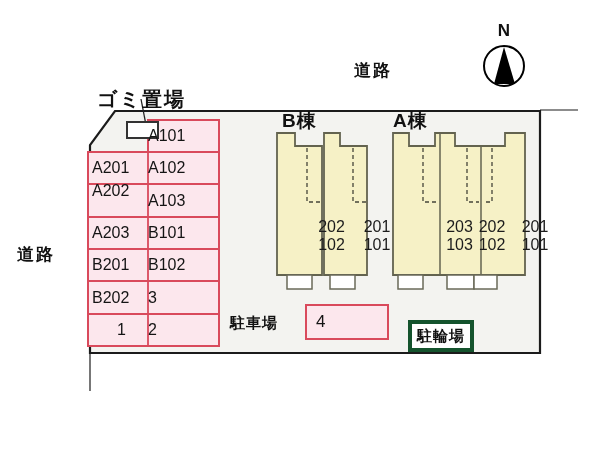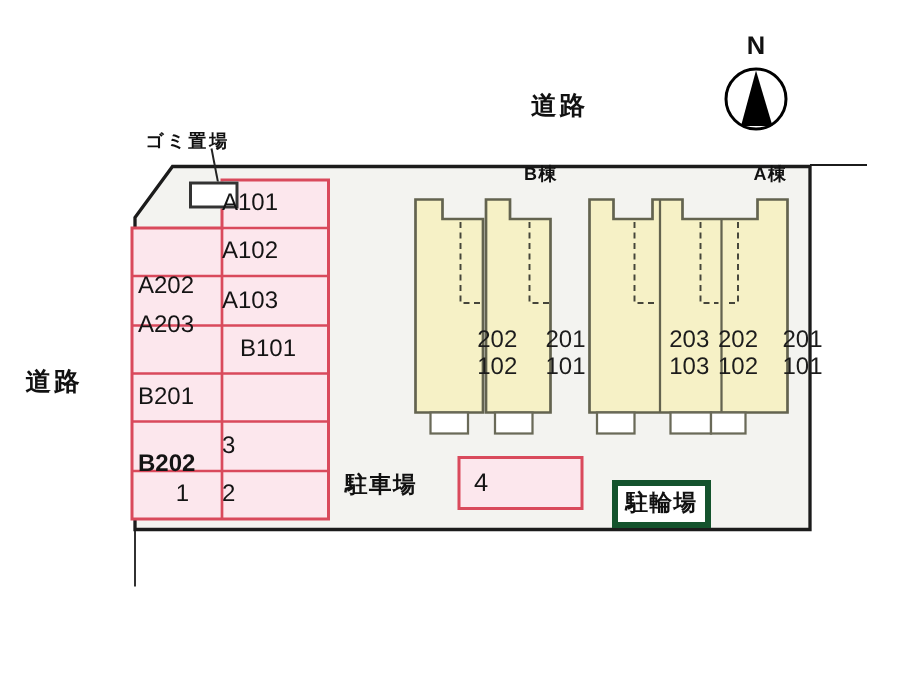--- a/index.html
+++ b/index.html
@@ -6,25 +6,25 @@
   #stage{
     position:relative;width:600px;height:450px;background:#ffffff;overflow:hidden;
     font-family:"Liberation Sans", sans-serif;color:#111;
   }
   #baseSvg{position:absolute;left:0;top:0;}
   .lbl{position:absolute;white-space:nowrap;color:#111;}
   .bold{font-weight:bold;}
   
   .road-top{left:354px;top:59px;font-size:17px;letter-spacing:2px;}
   .road-left{left:17px;top:243px;font-size:17px;letter-spacing:2px;}
-  .garbage-lbl{left:97px;top:86px;font-size:12px;letter-spacing:2px;}
+  .garbage-lbl{left:97px;top:86px;font-size:20px;letter-spacing:2px;}
   .north-lbl{left:495px;top:21px;width:18px;text-align:center;font-size:17px;}
   .parking-lbl{left:230px;top:314px;font-size:15px;letter-spacing:1px;text-align:center;}
   
-  .bname{position:absolute;top:108px;text-align:right;font-size:12px;font-weight:bold;letter-spacing:1px;}
+  .bname{position:absolute;top:108px;text-align:left;font-size:19px;font-weight:bold;letter-spacing:1px;}
   .bname-b{left:282px;width:90px;}
   .bname-a{left:393px;width:132px;}
   
   .roomlbl{position:absolute;top:218px;text-align:center;font-size:16px;line-height:18px;color:#1c1c1c;padding-left:32px;}
   .rb1{left:277px;width:45px;} .rb2{left:323px;width:44px;}
   .ra1{left:394px;width:67px;} .ra2{left:439px;width:42px;} .ra3{left:481px;width:44px;}
   
   .cell{position:absolute;font-size:16px;color:#141414;}
   .cl{left:92px;width:50px;text-align:left;}
   .cr{left:148px;width:65px;text-align:left;}
@@ -108,31 +108,33 @@
     <div>202</div>
     <div>102</div>
   </div>
   <div class="roomlbl ra3">
     <div>201</div>
     <div>101</div>
   </div>
 
   <div class="cell cr" style="top:120px;height:32px;line-height:32px;">A101</div>
 
+  <div class="cell cl" style="top:152px;height:32px;line-height:32px;">A201</div>
   <div class="cell cr" style="top:152px;height:32px;line-height:32px;">A102</div>
 
   <div class="cell cl" style="top:174px;height:33px;line-height:33px;">A202</div>
   <div class="cell cr" style="top:184px;height:33px;line-height:33px;">A103</div>
 
-  <div class="cell cl" style="top:201px;height:32px;line-height:32px;">A203</div>
-  <div class="cell cr" style="top:217px;height:44px;line-height:32px;margin-left:12px;">B101</div>
+  <div class="cell cl" style="top:217px;height:32px;line-height:32px;">A203</div>
+  <div class="cell cr" style="top:217px;height:44px;line-height:32px;">B101</div>
 
   <div class="cell cl" style="top:249px;height:32px;line-height:32px;">B201</div>
+  <div class="cell cr" style="top:249px;height:32px;line-height:32px;">B102</div>
 
-  <div class="cell cl" style="top:293px;height:21px;line-height:33px;font-weight:bold;">B202</div>
+  <div class="cell cl" style="top:281px;height:21px;line-height:33px;">B202</div>
   <div class="cell cr" style="top:281px;height:33px;line-height:33px;">3</div>
 
   <div class="cell c1x" style="top:314px;height:32px;line-height:32px;">1</div>
   <div class="cell cr" style="top:314px;height:32px;line-height:32px;">2</div>
 
   <div class="stall4">4</div>
   <div class="bicycle-box">駐輪場</div>
 
 </div>
 

